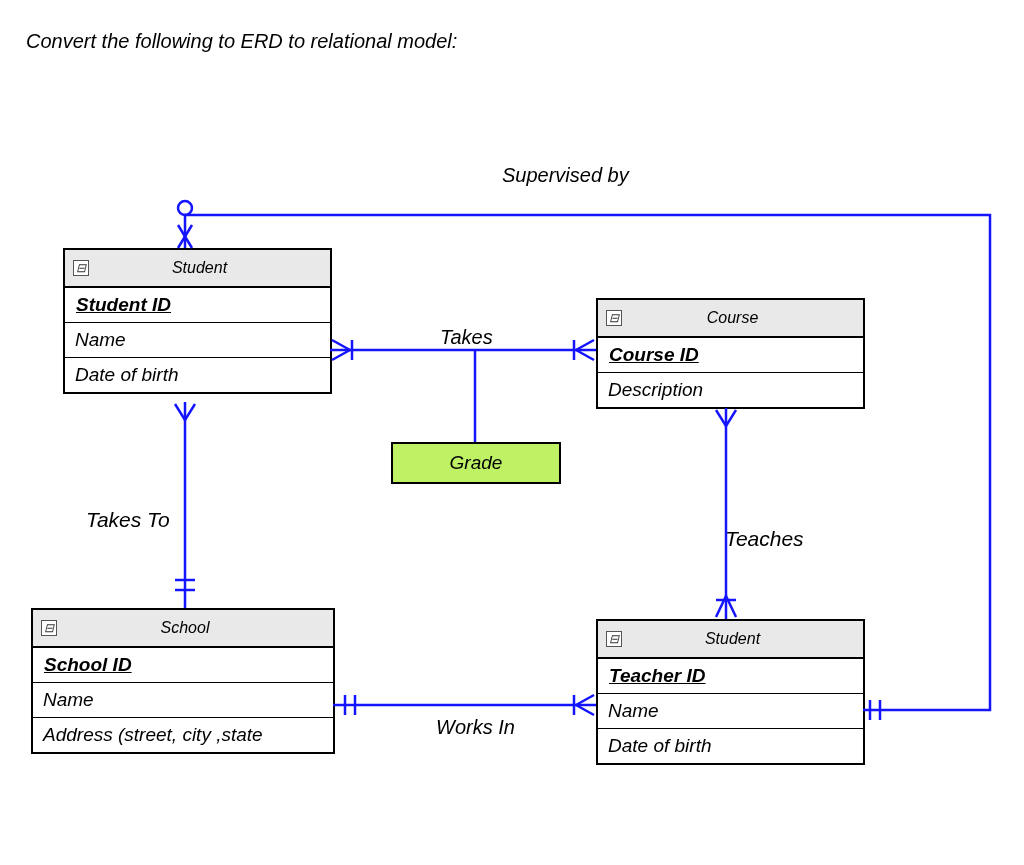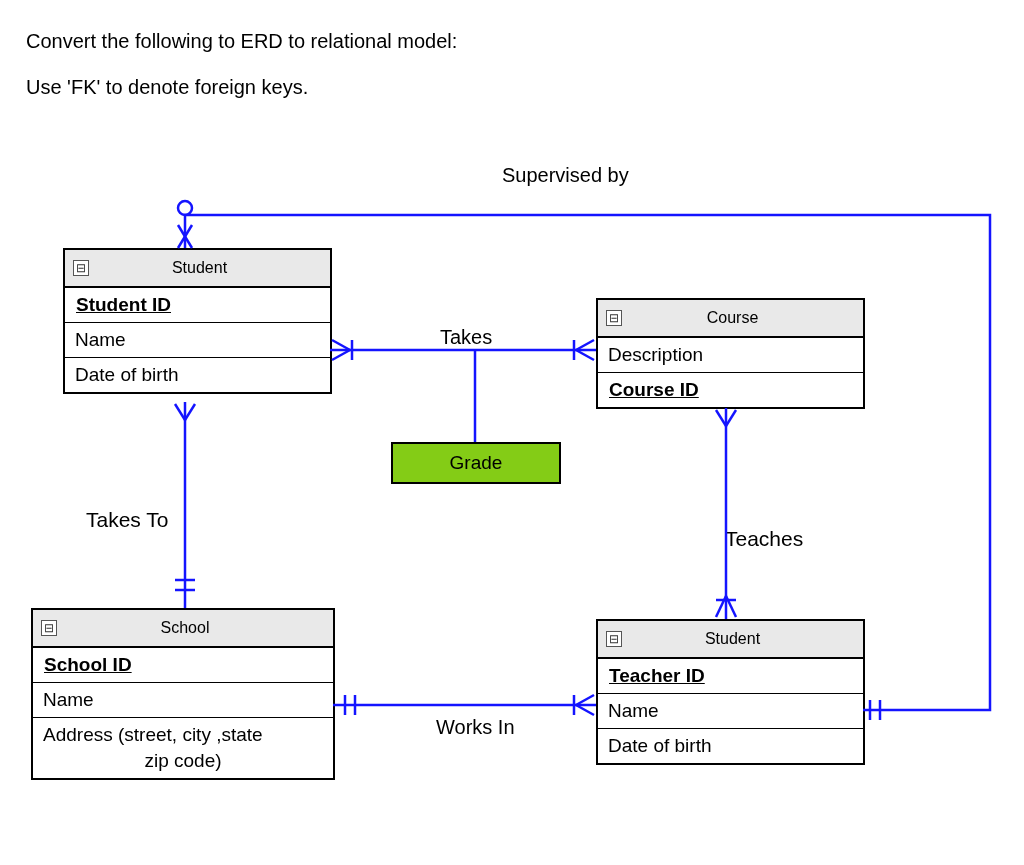--- a/index.html
+++ b/index.html
@@ -1,37 +1,36 @@
 <!DOCTYPE html>
 <html><head>
 <meta charset="utf-8">
 <style>
   html,body{margin:0;padding:0;background:#fff;font-family:Arial,Helvetica,sans-serif;color:#000;}
-  .canvas{position:relative;width:936px;height:865px;}
+  .canvas{position:relative;width:936px;height:865px;font-style:italic;}
   .prompt{position:absolute;font-size:20px;}
   .entity{position:absolute;border:2px solid #000;background:#fff;}
   .entity-header{background:#e9e9e9;border-bottom:2px solid #000;height:36px;display:flex;align-items:center;}
   .collapse-icon{width:14px;height:14px;border:1px solid #555;margin-left:8px;display:flex;align-items:center;justify-content:center;font-size:12px;line-height:1;color:#333;background:#fff;}
   .entity-title{flex:1;text-align:center;font-size:16px;padding-right:20px;}
   .attr{padding:6px 10px;font-size:19px;border-bottom:1px solid #000;}
   .attr:last-child{border-bottom:none;}
   .attr.pk{font-weight:bold;text-decoration:underline;padding-left:11px;}
   .attr .sub{display:block;text-align:center;font-size:19px;padding-top:4px;}
-  .assoc{position:absolute;border:2px solid #000;background:#84cc16;padding:8px 18px;font-size:19px;}
+  .assoc{position:absolute;border:2px solid #000;background:#bef264;padding:8px 18px;font-size:19px;}
   .rel-label{position:absolute;font-size:20px;}
   svg.lines{position:absolute;left:0;top:0;width:1024px;height:865px;pointer-events:none;}
   svg.lines line, svg.lines polyline, svg.lines circle{stroke:#1414ff;stroke-width:2.5;fill:none;}
 </style>
 </head>
 <body>
 
 <div class="canvas">
 
   <div class="prompt" style="left:26px;top:30px;">Convert the following to ERD to relational model:</div>
-  <div class="prompt" style="left:26px;top:76px;">Use 'FK' to denote foreign keys.</div>
 
   <div class="rel-label" style="left:502px;top:164px;">Supervised by</div>
   <div class="rel-label" style="left:440px;top:326px;text-align:center;">Takes</div>
   <div class="rel-label" style="left:86px;top:508px;font-size:21px;">Takes To</div>
   <div class="rel-label" style="left:725px;top:527px;font-size:21px;">Teaches</div>
   <div class="rel-label" style="left:436px;top:692px;margin-top:24px;">Works In</div>
 
   <div class="entity" style="left:63px;top:248px;width:265px;">
     <div class="entity-header">
       <span class="collapse-icon">
@@ -44,36 +43,35 @@
     <div class="attr">Date of birth</div>
   </div>
 
   <div class="entity" style="left:596px;top:298px;width:265px;">
     <div class="entity-header">
       <span class="collapse-icon">
           <span>⊟</span>
         </span>
       <span class="entity-title">Course</span>
     </div>
+    <div class="attr pk">Course ID</div>
     <div class="attr">Description</div>
-    <div class="attr pk">Course ID</div>
   </div>
 
   <div class="entity" style="left:31px;top:608px;width:300px;">
     <div class="entity-header">
       <span class="collapse-icon">
           <span>⊟</span>
         </span>
       <span class="entity-title">School</span>
     </div>
     <div class="attr pk">School ID</div>
     <div class="attr">Name</div>
     <div class="attr">
       <span>Address (street, city ,state</span>
-      <span class="sub">zip code)</span>
     </div>
   </div>
 
   <div class="entity" style="left:596px;top:619px;width:265px;">
     <div class="entity-header">
       <span class="collapse-icon">
           <span>⊟</span>
         </span>
       <span class="entity-title">Student</span>
     </div>

